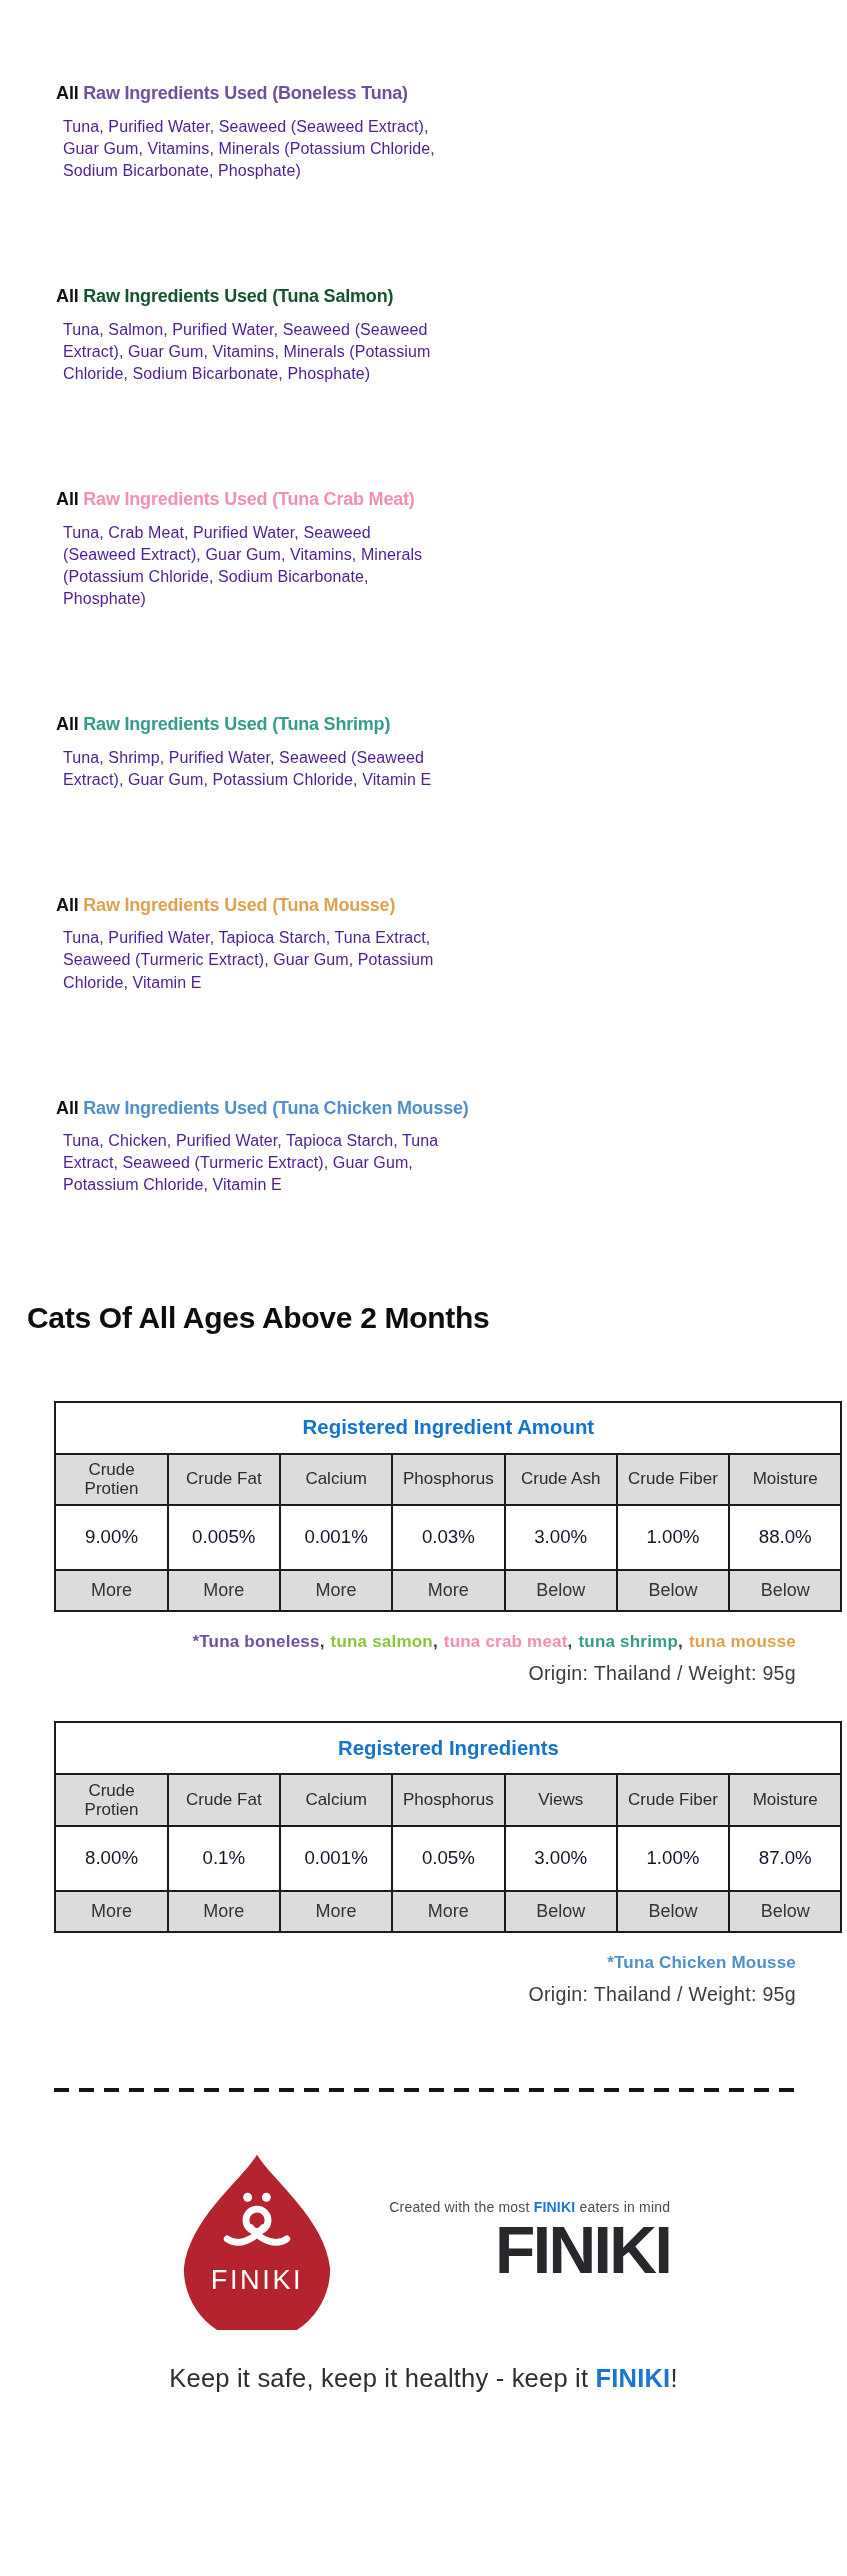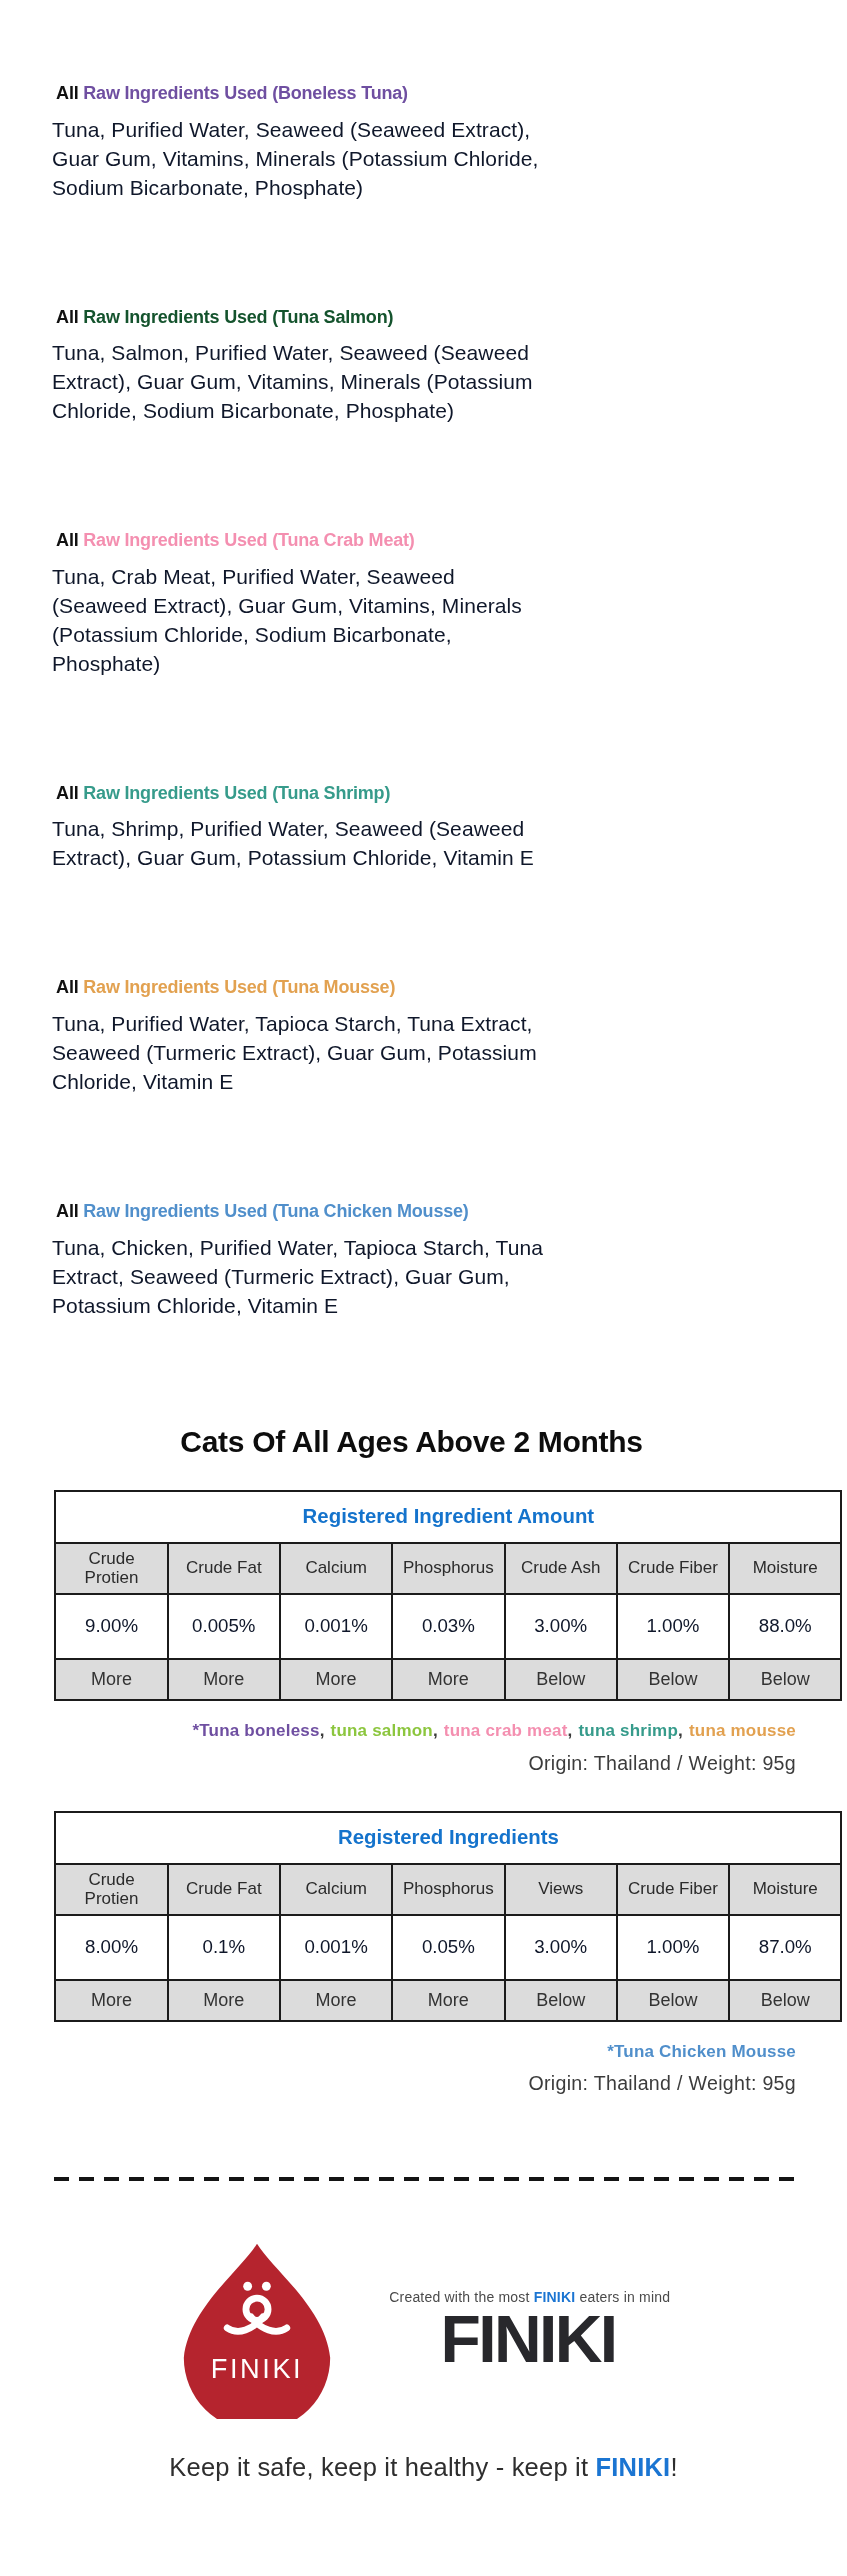--- a/index.html
+++ b/index.html
@@ -12,28 +12,28 @@
   .page{padding:83px 51px 51px 51px;box-sizing:border-box;}
 
   
   .ing-section{margin:0 0 104px 0;}
   .ing-section h2{
     margin:0 0 12px 5.1px;
     font-size:18px;font-weight:bold;line-height:1.15;color:#111;
     letter-spacing:-0.2px;
   }
   .ing-section .body{
-    margin:1px;font-size:21px;line-height:1.38;color:#0f172a;
+    margin:12px;font-size:16px;line-height:1.38;color:#4c1d95;
     white-space:pre-line;letter-spacing:0.1px;
   }
 
   
   .ages-heading{
-    margin:0 0 31px -24px;
-    font-size:30px;font-weight:bold;color:#0d0d0d;letter-spacing:-0.3px;text-align:center;
+    margin:0 0 66px -24px;
+    font-size:30px;font-weight:bold;color:#0d0d0d;letter-spacing:-0.3px;
   }
 
   
   table.reg{
     border-collapse:collapse;width:788px;margin-left:3.4px;
     table-layout:fixed;
   }
   table.reg, table.reg th, table.reg td{border:2.1px solid #1b1b1b;}
   table.reg .title-cell{
     height:48px;text-align:center;background:#ffffff;
@@ -66,21 +66,21 @@
   .dashed-divider{
     width:742px;height:3.4px;margin:82px 0 0 3.4px;
     background:repeating-linear-gradient(90deg,#141414 0 15.3px,transparent 15.3px 25px);
   }
 
   
   .footer-brand{
     margin-top:61px;display:flex;justify-content:center;align-items:center;gap:49px;
   }
   .logo-wrap{width:160px;height:177px;flex:0 0 auto;}
-  .brand-right{display:flex;flex-direction:column;align-items:center;}
+  .brand-right{display:flex;flex-direction:column;align-items:flex-end;}
   .created-line{font-size:14px;color:#4a4a4a;letter-spacing:0.2px;margin:0 0 1.7px 3.4px;}
   .created-line .brand{font-weight:bold;}
   .wordmark{
     font-size:66px;font-weight:bold;color:#28282c;letter-spacing:-2.6px;line-height:1.0;
     margin:0;
   }
   .tagline{
     margin-top:34px;text-align:center;font-size:25.5px;color:#2e2e2e;letter-spacing:0.2px;
   }
   .tagline .brand{font-weight:bold;}

